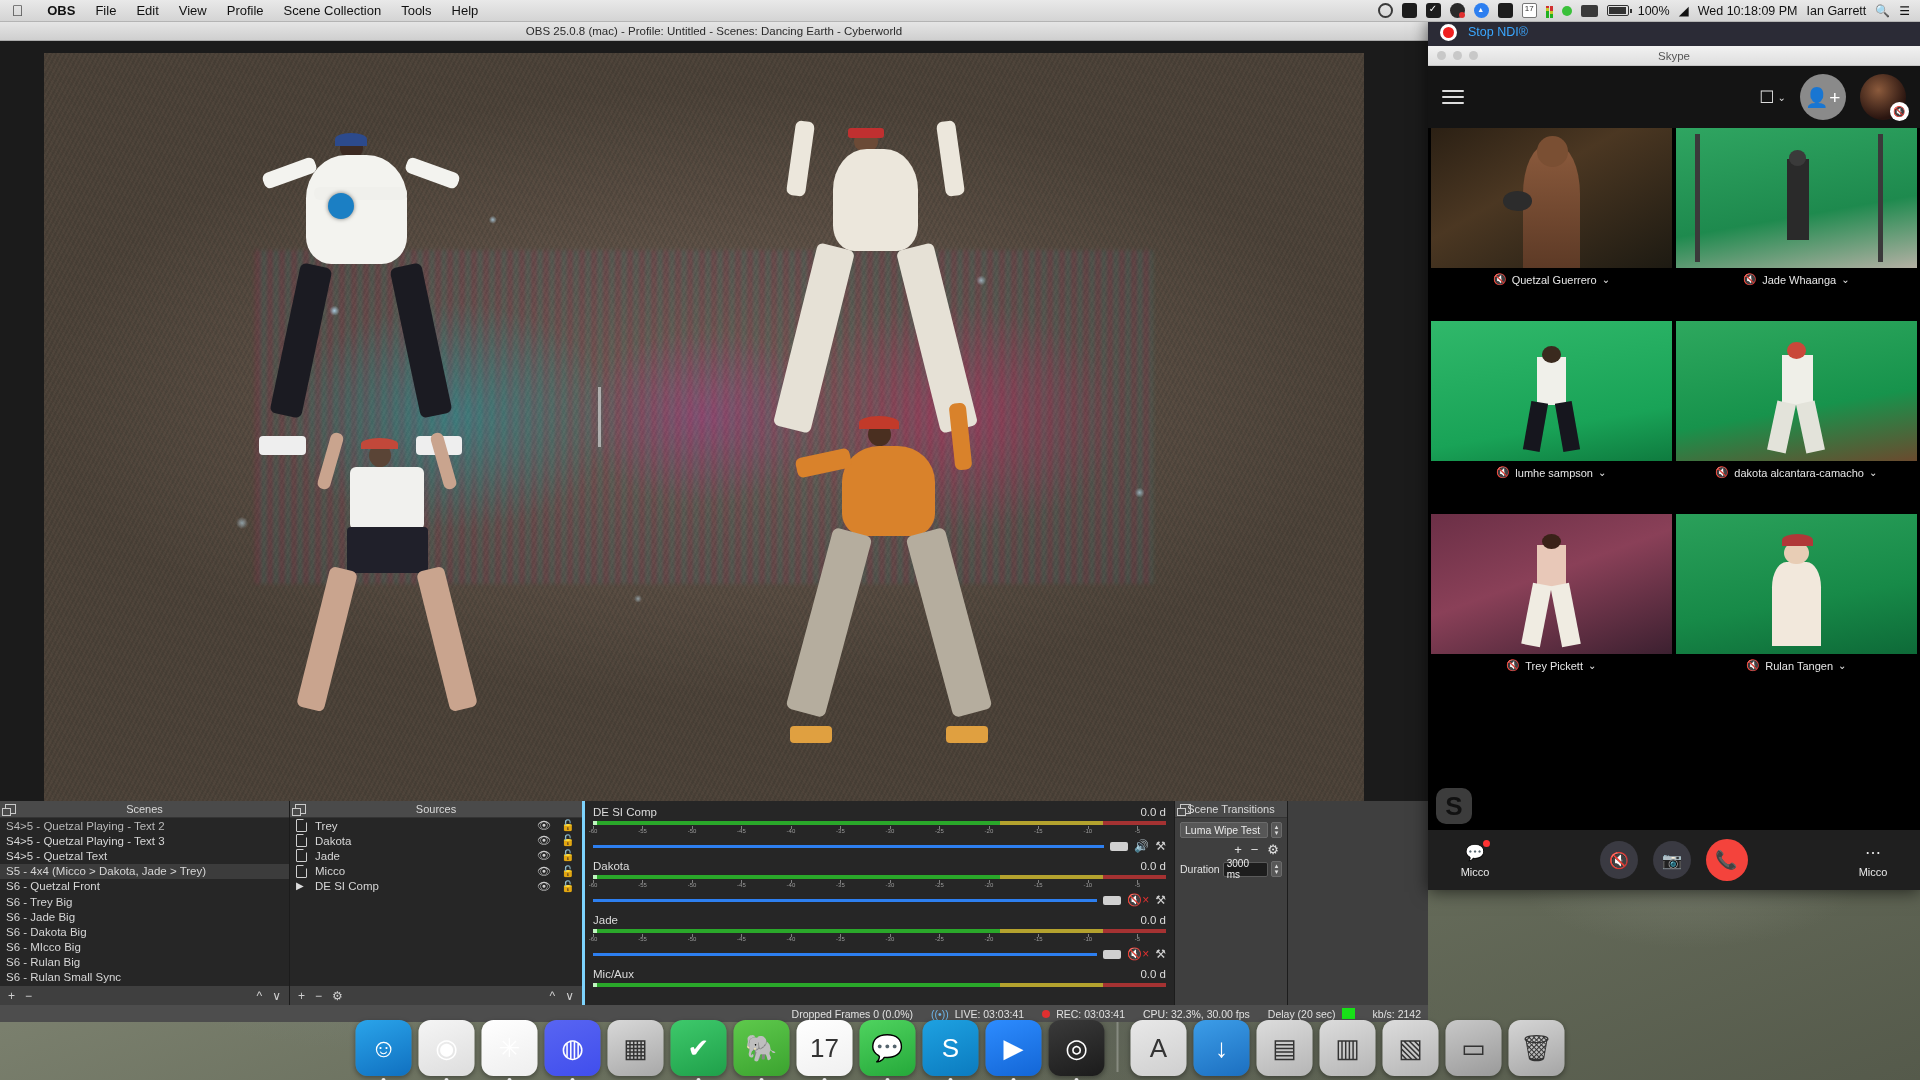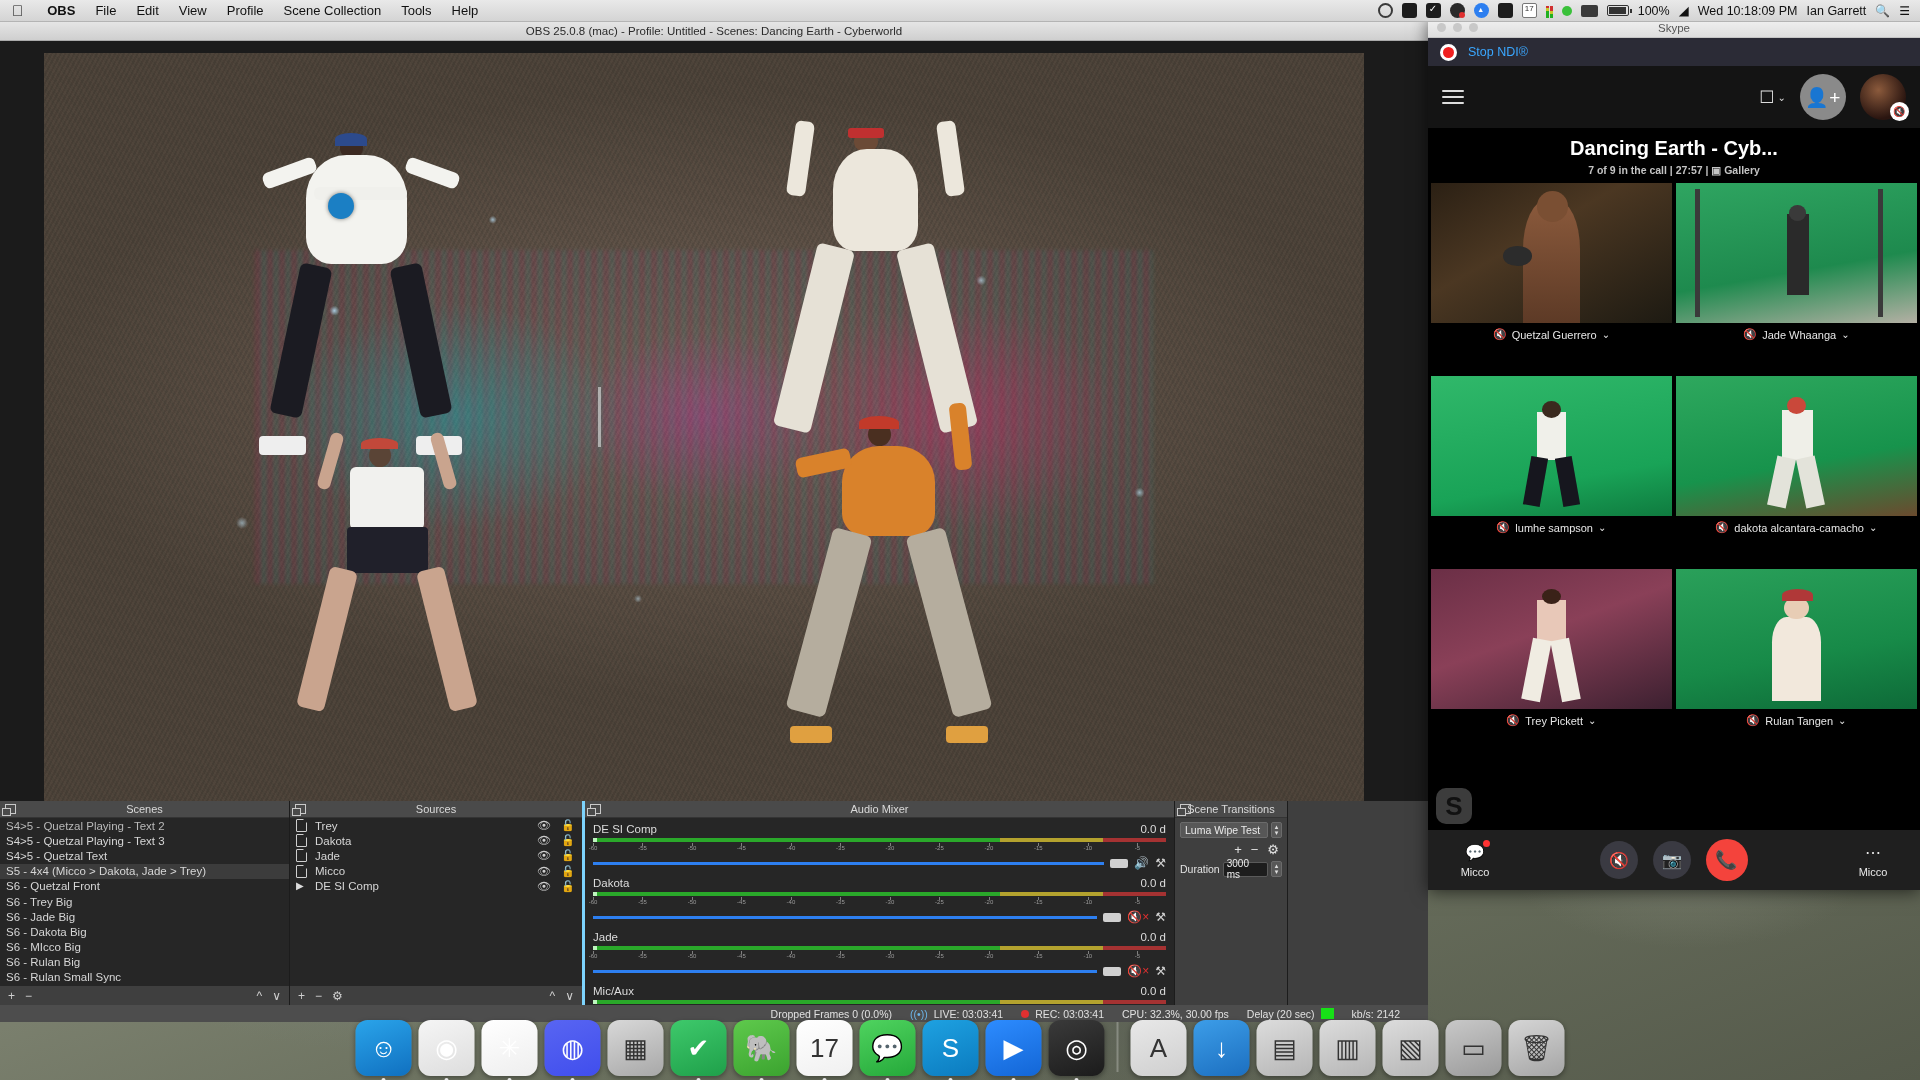--- a/index.html
+++ b/index.html
@@ -205,21 +205,21 @@
     margin:3px 5px; height:17px; background:#6f6f6f; border:1px solid #7d7d7d; border-radius:3px;
     color:#f0f0f0; font-size:10.5px; display:flex; align-items:center; justify-content:center;
     position:relative;
   }
   .ctl-btn.wide-caret::after{content:"⌄";position:absolute;right:5px;top:-1px;font-size:10px;}
   .ctl-btn.active { background:#8e8e8e; }
 
   
   #obs-status {
     height:17px; background:#4d4d4d; display:flex; align-items:center;
-    justify-content:flex-end; gap:18px; padding-right:28px;
+    justify-content:flex-end; gap:18px; padding-right:7px;
     font-size:10.5px; color:#e0e0e0;
   }
   #obs-status .dotred { width:8px;height:8px;border-radius:50%;background:#e03030;display:inline-block;}
   #obs-status .greenbox{width:13px;height:11px;background:#17e017;display:inline-block;}
   #obs-status .grp{display:flex;align-items:center;gap:6px;}
 
   
   #skype {
     position:absolute; left:1428px; top:18px; width:492px; height:872px;
     background:#0e0e0e; z-index:60; display:flex; flex-direction:column;
@@ -507,24 +507,20 @@
       <div class="dock-foot">
         <span>+</span>
         <span>−</span>
         <span>⚙</span>
         <span style="margin-left:auto;">^</span>
         <span>∨</span>
       </div>
     </div>
 
     <div class="dock" id="dock-mixer">
-      <div class="dock-title">
-        <span class="float"></span>
-        <span>Audio Mixer</span>
-      </div>
       <div class="dock-body" id="mixer-list">
           <div class="mix-ch">
             <div class="mix-head">
               <span>DE SI Comp</span>
               <span>0.0 d</span>
             </div>
             <div class="mix-meter">
               <div class="g" style="flex:0 0 71%"></div>
               <div class="y" style="flex:0 0 18%"></div>
               <div class="r" style="flex:1"></div>
@@ -710,58 +706,50 @@
     <span>CPU: 32.3%, 30.00 fps</span>
     <span class="grp">
       <span>Delay (20 sec)</span>
       <span class="greenbox"></span>
     </span>
     <span>kb/s: 2142</span>
   </div>
 </div>
 
 <div id="skype">
+  <div id="sk-ndi">
+    <span class="rec">
+        <i></i>
+      </span>
+    <span>Stop NDI®</span>
+  </div>
+
   <div id="sk-titlebar">
     <div class="traffic">
       <i></i>
       <i></i>
       <i></i>
     </div>
     <div id="sk-title-text">Skype</div>
   </div>
 
-  <div id="sk-ndi">
-    <span class="rec">
-        <i></i>
-      </span>
-    <span>Stop NDI®</span>
-  </div>
-
   <div id="sk-topbar">
     <div id="sk-hamb">
         <i></i>
         <i></i>
         <i></i>
       </div>
     <div class="spacer"></div>
     <div class="sk-layout">☐<span style="font-size:10px;">⌄</span></div>
     <div class="sk-addppl">👤+</div>
     <div class="sk-me">
       <span class="mutedot">🔇</span>
     </div>
   </div>
 
-  <div id="sk-callhdr">
-    <h1>Dancing Earth - Cyb...</h1>
-    <p>
-      <span>7 of 9 in the call | 27:57 |</span>
-      <span>▣</span>
-      <span>Gallery</span>
-    </p>
-  </div>
 
   <div id="sk-gallery">
 
     <div class="sk-row">
       <div class="sk-tile">
         <div class="sk-video" style="background:linear-gradient(150deg,#2b2014,#4b3722 40%,#1d1a12);">
           <div style="position:absolute;left:38%;top:12%;width:24%;height:88%;background:linear-gradient(180deg,#8b5a3c,#5d3a26);border-radius:40% 40% 0 0;"></div>
           <div style="position:absolute;left:44%;top:6%;width:13%;height:22%;border-radius:50%;background:#7a4f33;"></div>
           <div style="position:absolute;left:30%;top:45%;width:12%;height:14%;border-radius:50%;background:#2c2c2c;"></div>
         </div>

